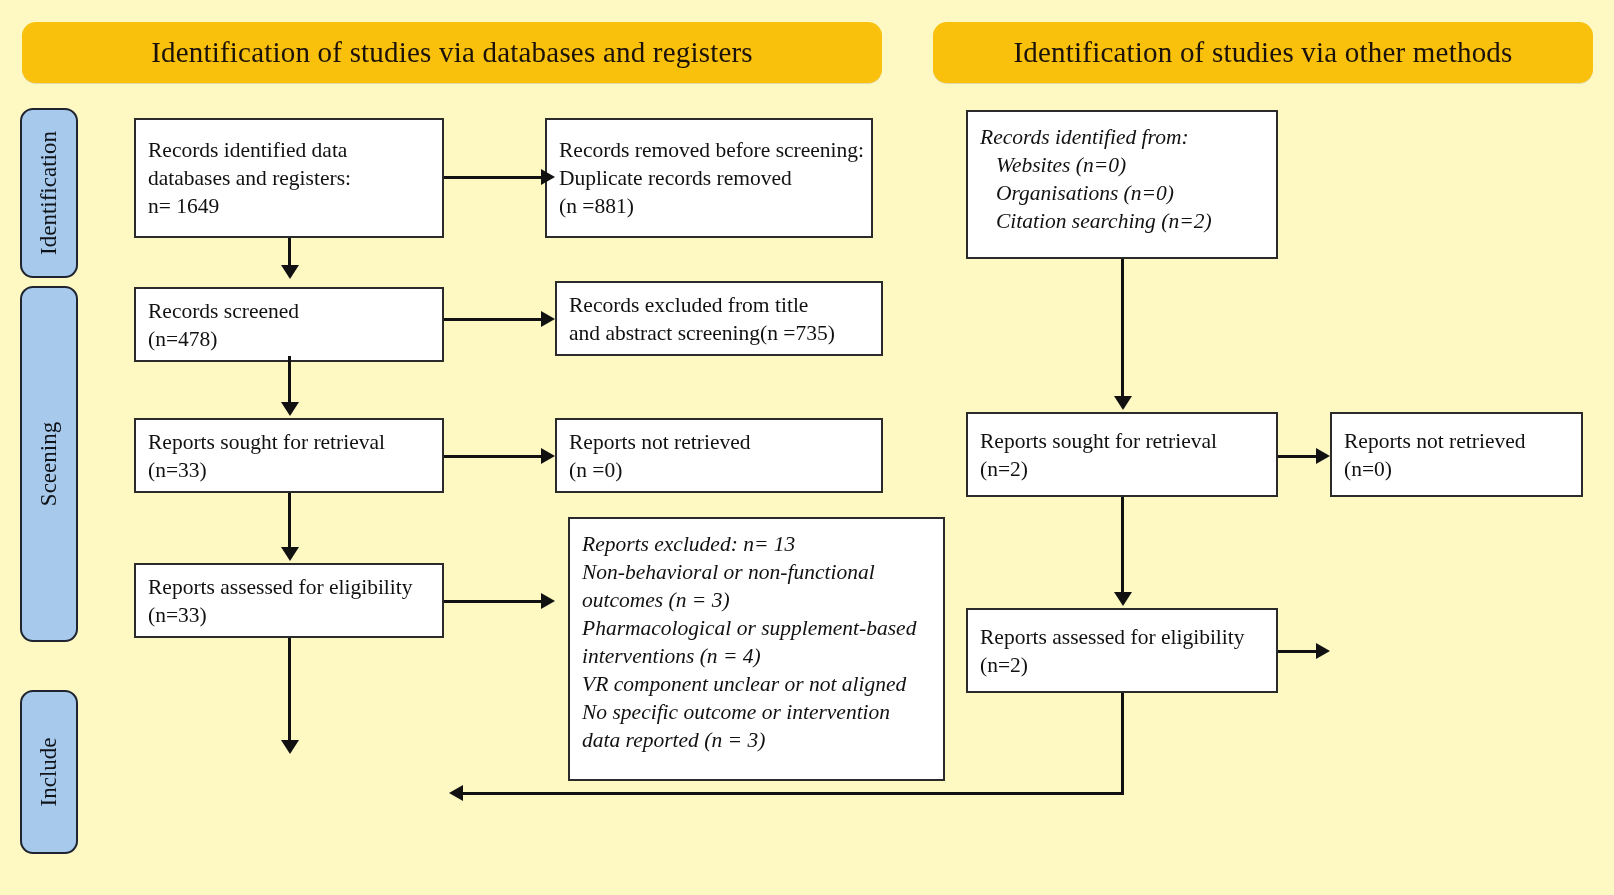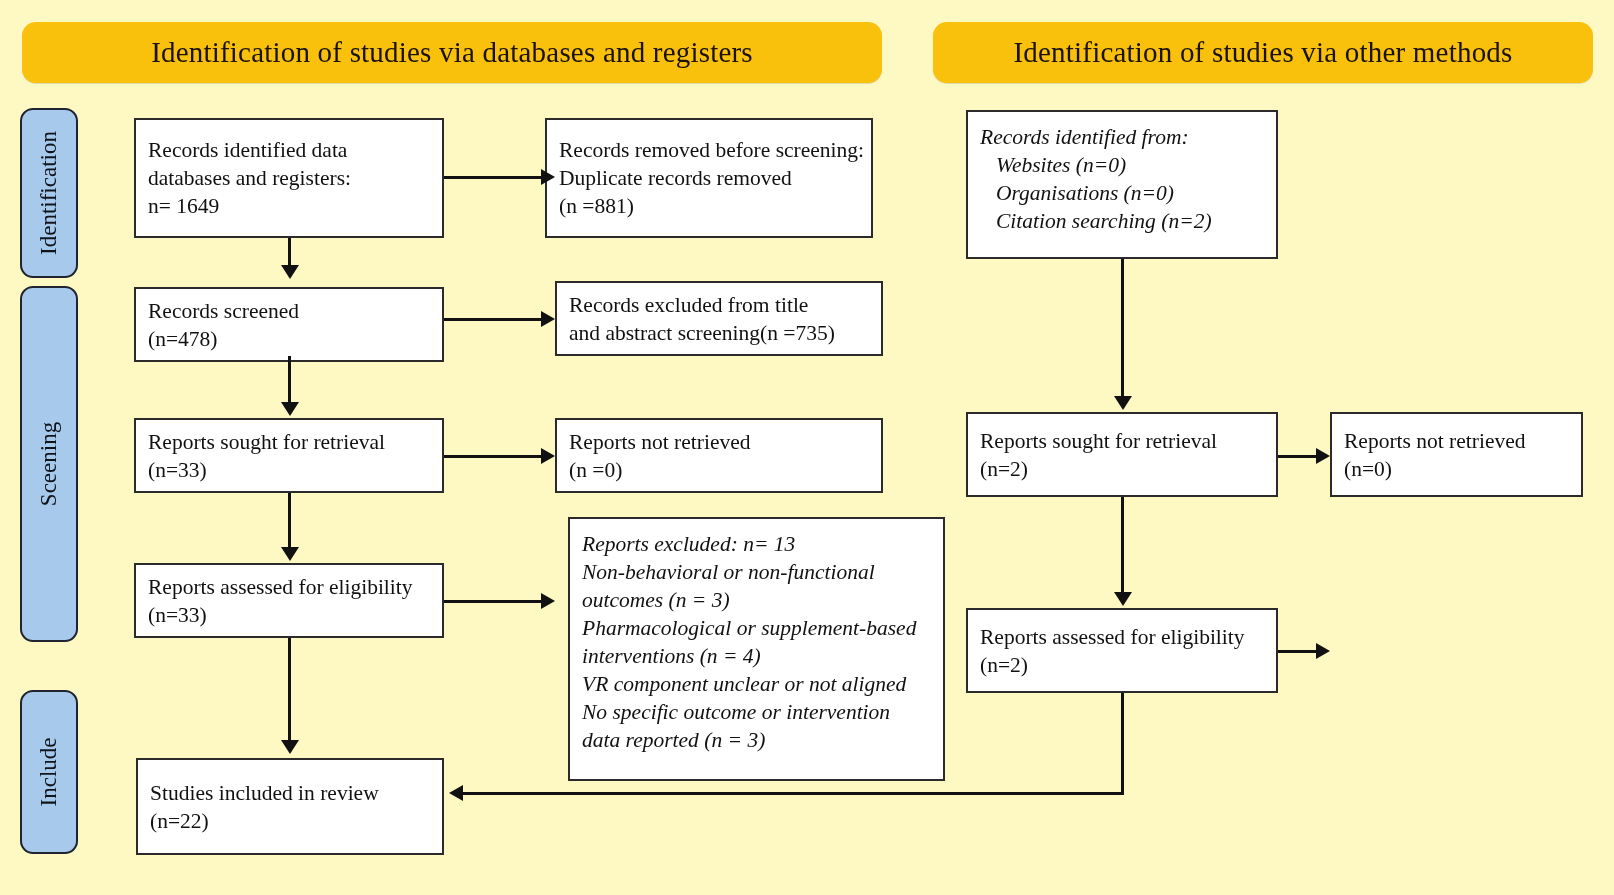--- a/index.html
+++ b/index.html
@@ -127,24 +127,20 @@
     <div class="ln">Reports excluded: n= 13</div>
     <div class="ln">Non-behavioral or non-functional</div>
     <div class="ln">outcomes (n = 3)</div>
     <div class="ln">Pharmacological or supplement-based</div>
     <div class="ln">interventions (n = 4)</div>
     <div class="ln">VR component unclear or not aligned</div>
     <div class="ln">No specific outcome or intervention</div>
     <div class="ln">data reported (n = 3)</div>
   </div>
 
-  <div class="box" style="left:136px;top:758px;width:308px;height:97px;">
-    <div class="ln">Studies included in review</div>
-    <div class="ln">(n=22)</div>
-  </div>
 
   <div class="box topal" style="left:966px;top:110px;width:312px;height:149px;">
     <div class="ln">Records identified from:</div>
     <div class="ln ind">Websites (n=0)</div>
     <div class="ln ind">Organisations (n=0)</div>
     <div class="ln ind">Citation searching (n=2)</div>
   </div>
 
   <div class="box" style="left:966px;top:412px;width:312px;height:85px;">
     <div class="ln">Reports sought for retrieval</div>

